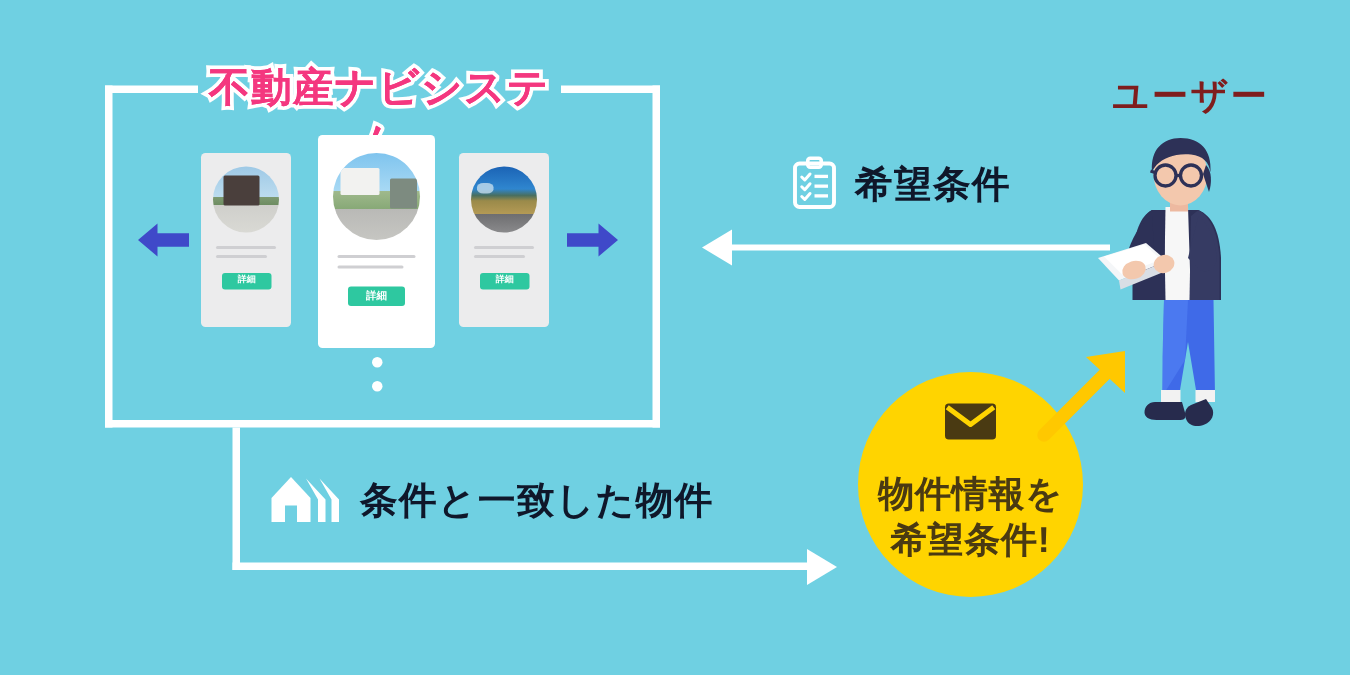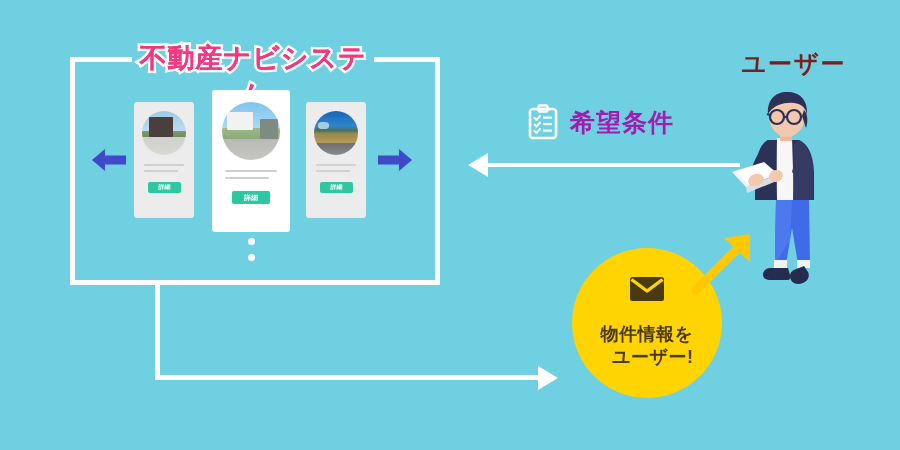--- a/index.html
+++ b/index.html
@@ -68,31 +68,31 @@
     background:#cfe3ef;opacity:.75;border-radius:40%;
   }
 
   
   .dot{position:absolute;width:7px;height:7px;border-radius:50%;background:#ffffff;}
 
   
   .nav-arrow{position:absolute;width:34px;height:28px;}
 
   
-  .label-row{position:absolute;display:flex;align-items:center;gap:12px;color:#a21caf;}
+  .label-row{position:absolute;display:flex;align-items:center;gap:12px;color:#0f172a;}
   .label-row .txt{font-size:25px;font-weight:bold;letter-spacing:1px;white-space:nowrap;}
 
   
   #mail-badge{
     position:absolute;left:572px;top:248px;width:150px;height:150px;
     border-radius:50%;background:#ffd400;
     display:flex;flex-direction:column;align-items:center;justify-content:center;
     color:#4a3a12;
   }
-  #mail-badge .blines{text-align:right;font-size:18px;font-weight:bold;line-height:1.28;letter-spacing:.5px;margin-top:15px;}
+  #mail-badge .blines{text-align:center;font-size:24px;font-weight:bold;line-height:1.28;letter-spacing:.5px;margin-top:15px;}
 
   
   #user-label{
     position:absolute;left:714px;top:48px;width:160px;text-align:center;
     color:#7f1d1d;font-size:24px;font-weight:bold;letter-spacing:2px;
   }
   svg{display:block;overflow:visible;}
 </style>
 </head>
 <body>
@@ -157,29 +157,38 @@
       <rect x="15" y="25.5" width="9" height="2.2" fill="#ffffff"></rect>
     </svg>
     <span class="txt">希望条件</span>
   </div>
 
   <div class="frame-line" style="left:482px;top:163px;width:258px;height:4px;"></div>
   <svg style="position:absolute;left:466px;top:153px;" width="22" height="24" viewBox="0 0 22 24">
     <polygon points="22,0 2,12 22,24" fill="#ffffff"></polygon>
   </svg>
 
+  <div class="label-row" style="left:180px;top:316px;">
+    <svg width="48" height="34" viewBox="0 0 48 34">
+      <polygon points="14,2 27,16 27,32 1,32 1,16" fill="#ffffff"></polygon>
+      <rect x="10" y="21" width="8" height="11" fill="#6fd0e2"></rect>
+      <path d="M24,3 L37,17 L37,32 L32,32 L32,17 Z" fill="#ffffff"></path>
+      <path d="M33,3 L46,17 L46,32 L41,32 L41,17 Z" fill="#ffffff"></path>
+    </svg>
+    <span class="txt">条件と一致した物件</span>
+  </div>
 
   <div id="mail-badge">
     <svg width="34" height="24" viewBox="0 0 34 24" style="margin-bottom:7px;">
       <rect x="0" y="0" width="34" height="24" rx="2.5" fill="#4a3a12"></rect>
       <polyline points="1.5,2.5 17,14 32.5,2.5" fill="none" stroke="#ffd400" stroke-width="3.4" stroke-linejoin="round"></polyline>
     </svg>
     <div class="blines">
       <div>物件情報を</div>
-      <div>ユーザー!</div>
+      <div>希望条件!</div>
     </div>
   </div>
 
   <svg style="position:absolute;left:694px;top:228px;" width="64" height="64" viewBox="0 0 64 64">
     <line x1="2" y1="62" x2="48" y2="16" stroke="#ffc800" stroke-width="9" stroke-linecap="round"></line>
     <polygon points="56,6 56,34 30,10" fill="#ffc800"></polygon>
   </svg>
 
   <div id="user-label">ユーザー</div>
 

